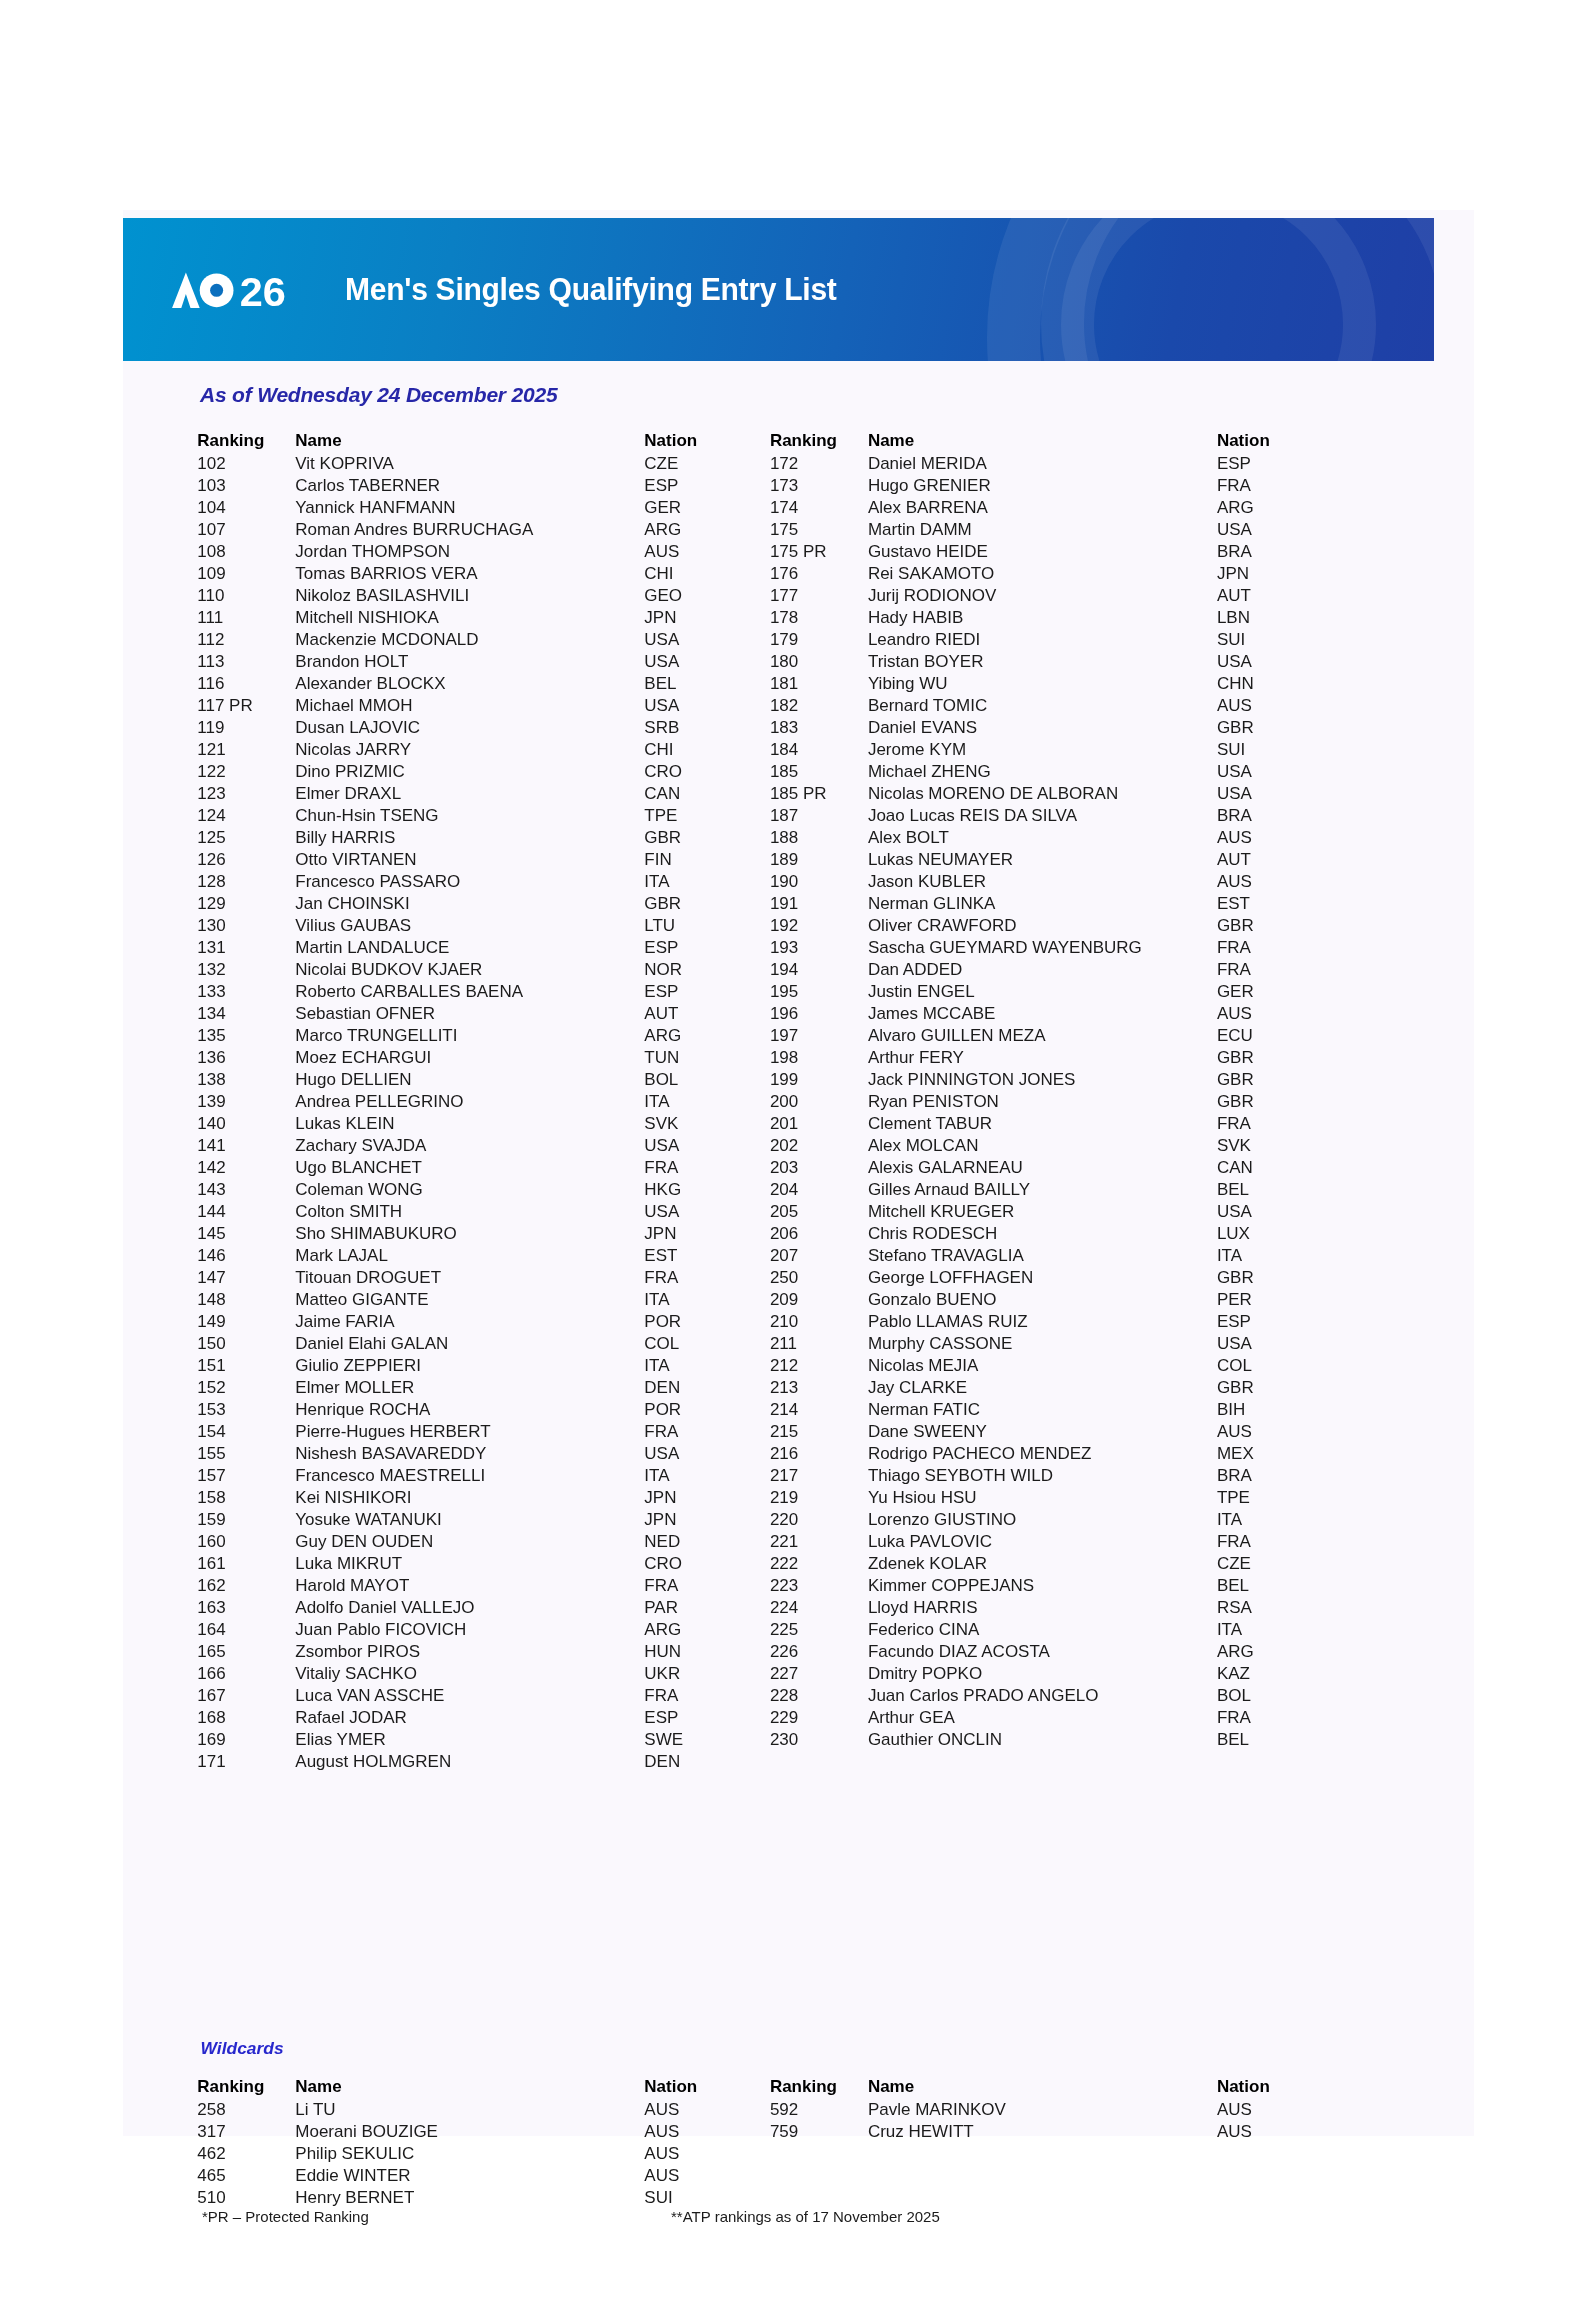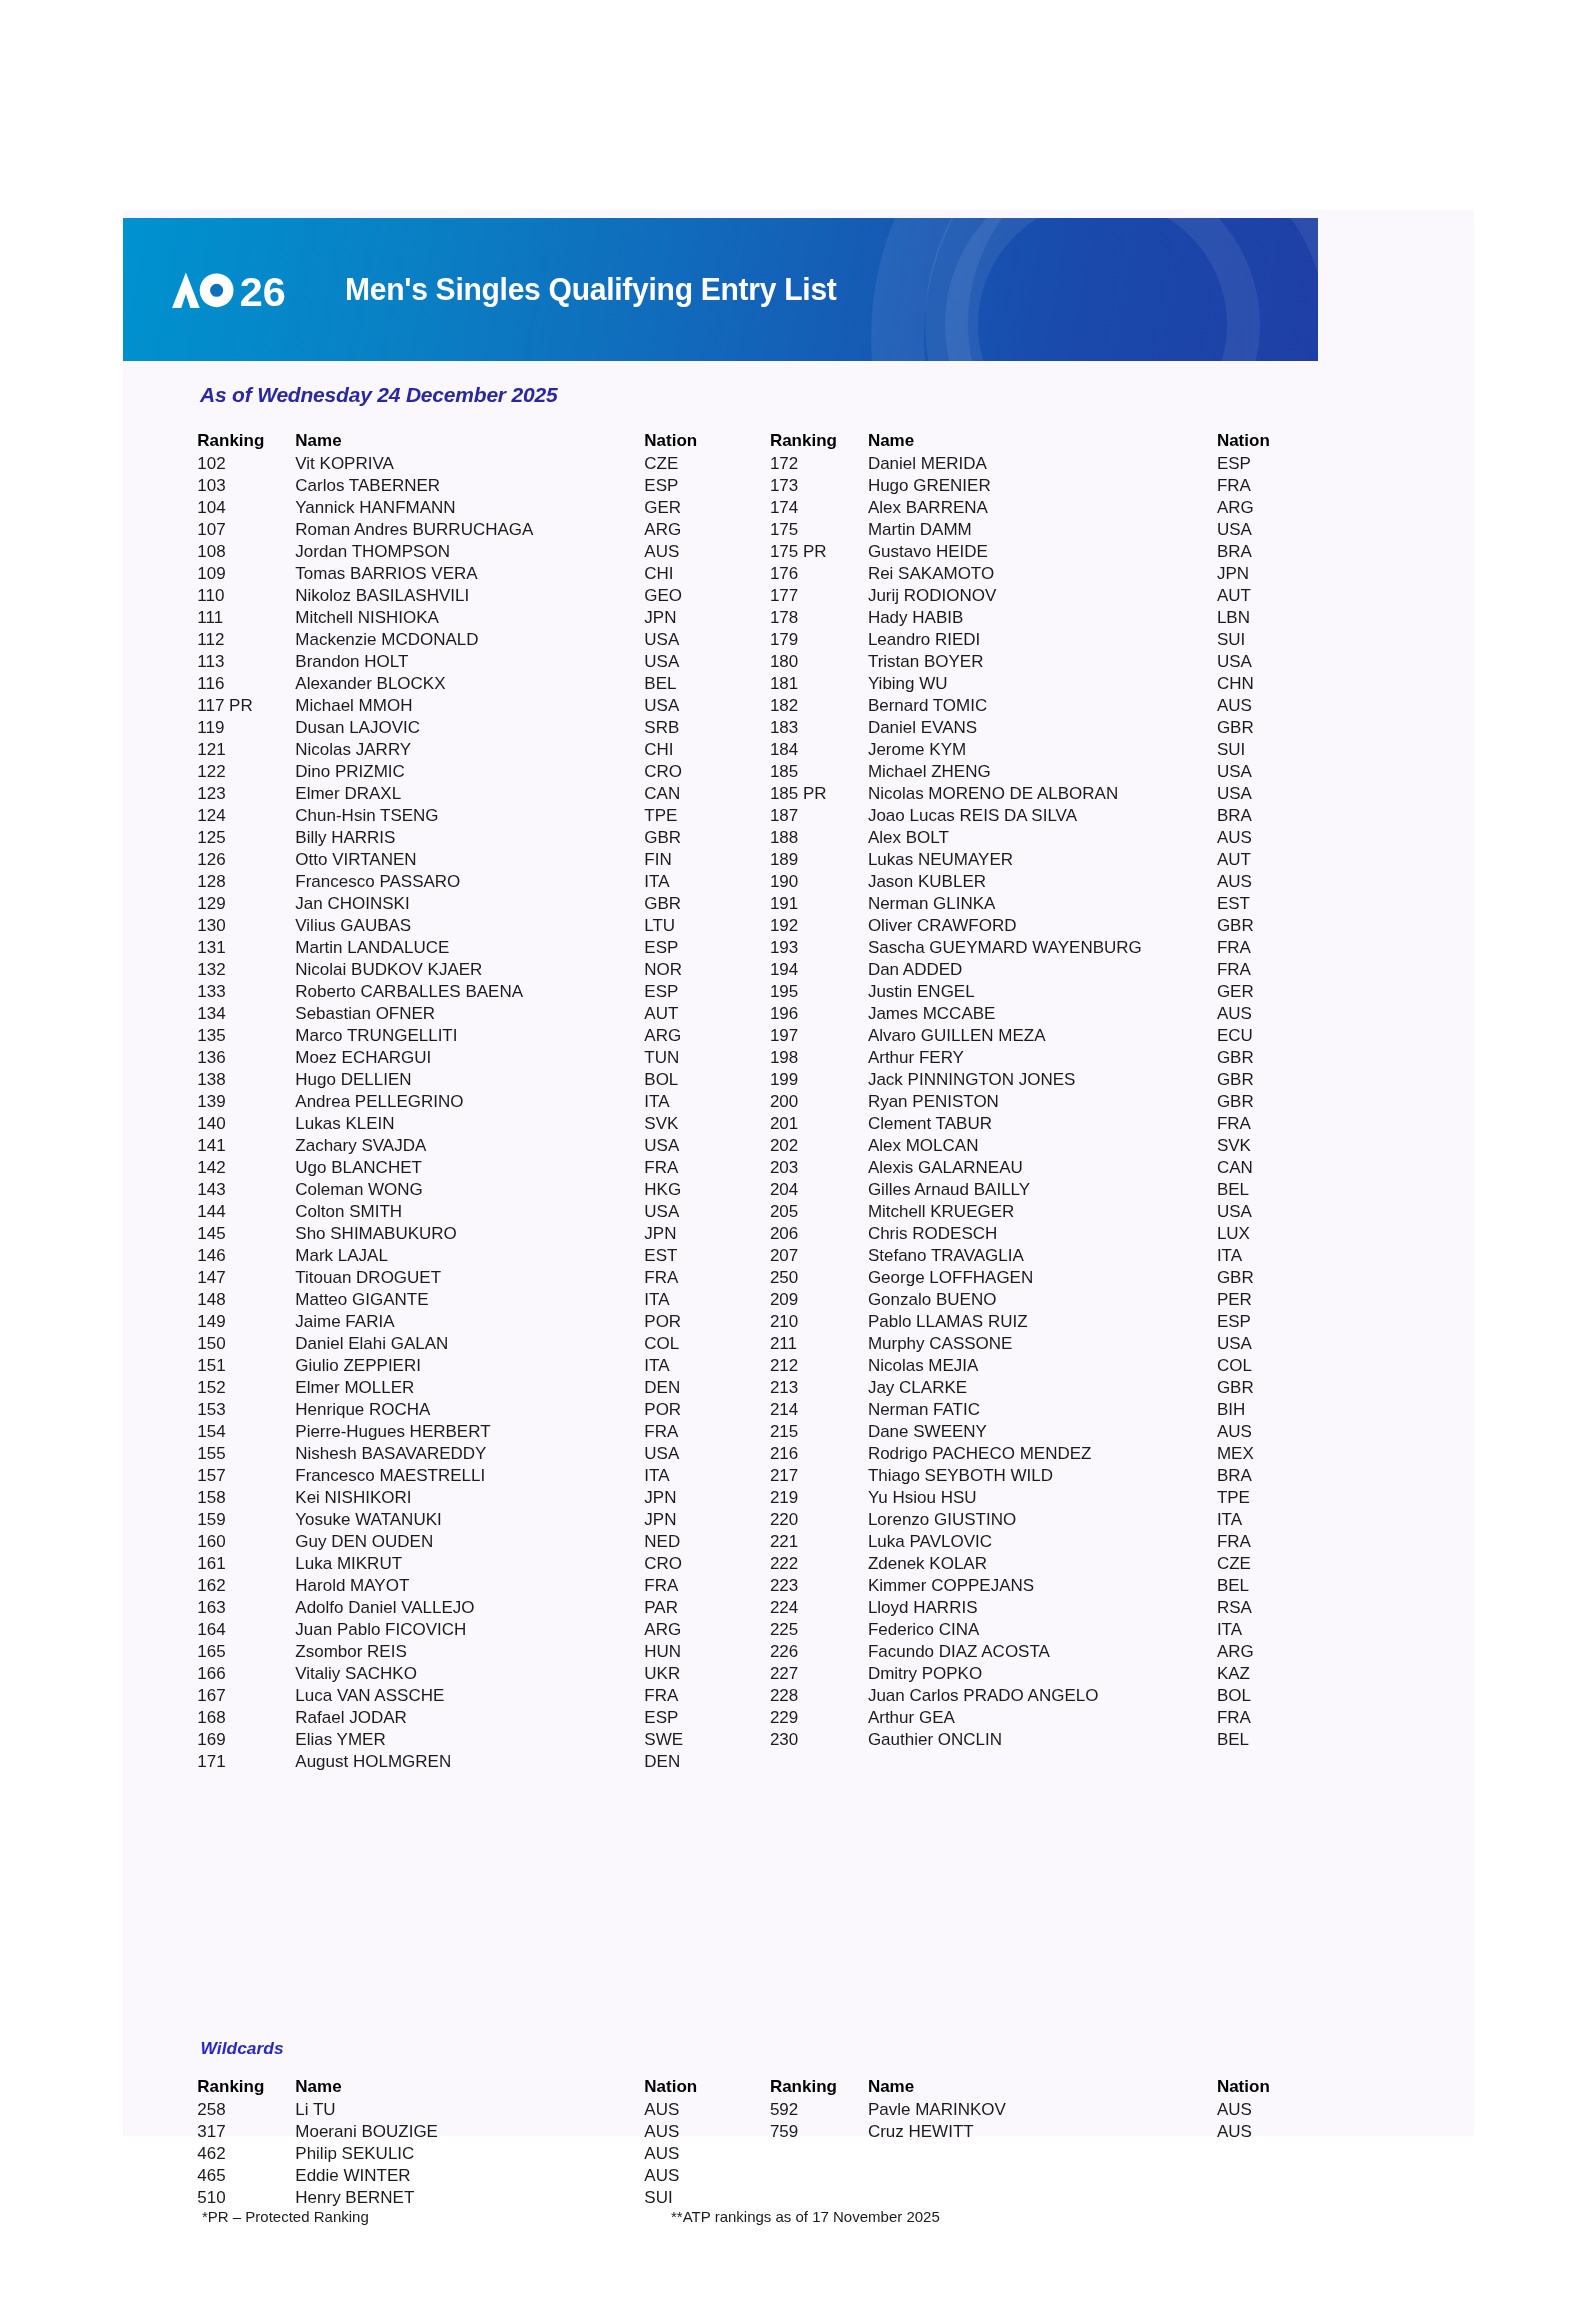--- a/index.html
+++ b/index.html
@@ -23,21 +23,21 @@
     width: 1351px;
     height: 1926px;
     background: #faf8fd;
   }
 
   
   #header-banner {
     position: absolute;
     left: 123px;
     top: 218px;
-    width: 1195px;
+    width: 1311px;
     height: 143px;
     background: linear-gradient(100deg, #0092d0 0%, #0a7fc4 25%, #1462b8 55%, #1a49ab 80%, #1f3fa6 100%);
     overflow: hidden;
   }
   .banner-arc {
     position: absolute;
     border-radius: 50%;
     border-style: solid;
     border-color: rgba(255,255,255,0.07);
     background: transparent;
@@ -457,21 +457,21 @@
             <span class="c-name">Adolfo Daniel VALLEJO</span>
             <span class="c-nation">PAR</span>
           </div>
           <div class="row">
             <span class="c-rank">164</span>
             <span class="c-name">Juan Pablo FICOVICH</span>
             <span class="c-nation">ARG</span>
           </div>
           <div class="row">
             <span class="c-rank">165</span>
-            <span class="c-name">Zsombor REIS</span>
+            <span class="c-name">Zsombor PIROS</span>
             <span class="c-nation">HUN</span>
           </div>
           <div class="row">
             <span class="c-rank">166</span>
             <span class="c-name">Vitaliy SACHKO</span>
             <span class="c-nation">UKR</span>
           </div>
           <div class="row">
             <span class="c-rank">167</span>
             <span class="c-name">Luca VAN ASSCHE</span>

